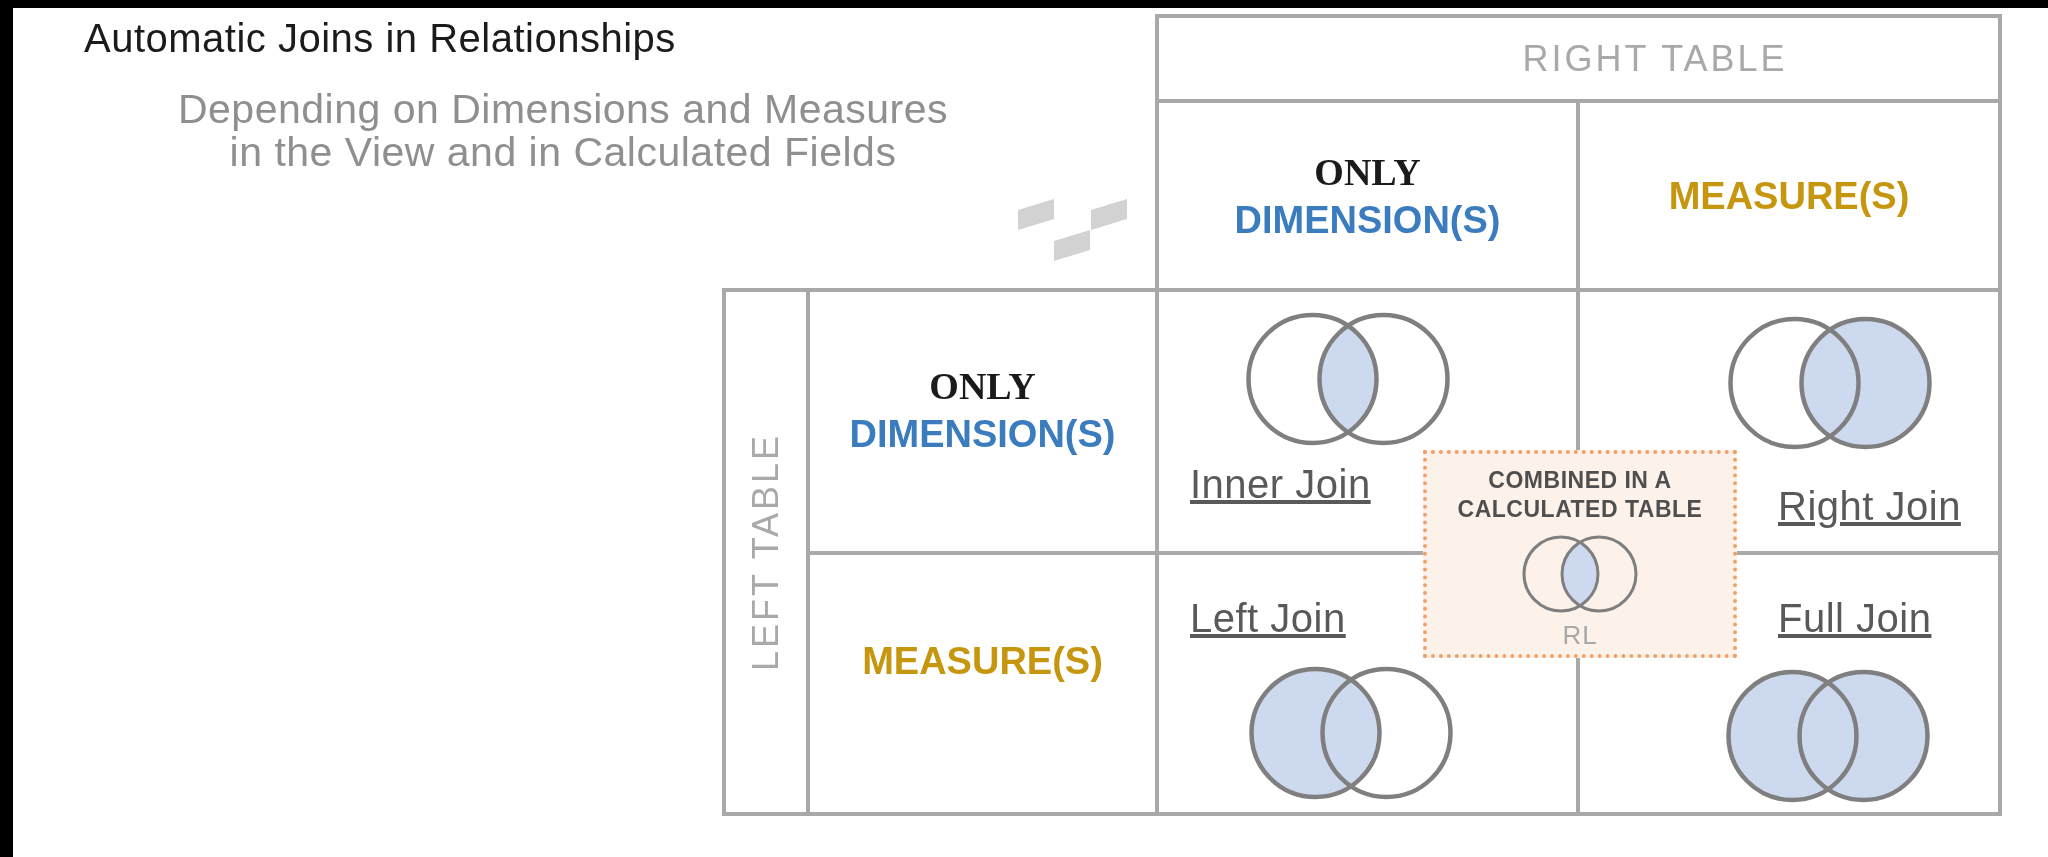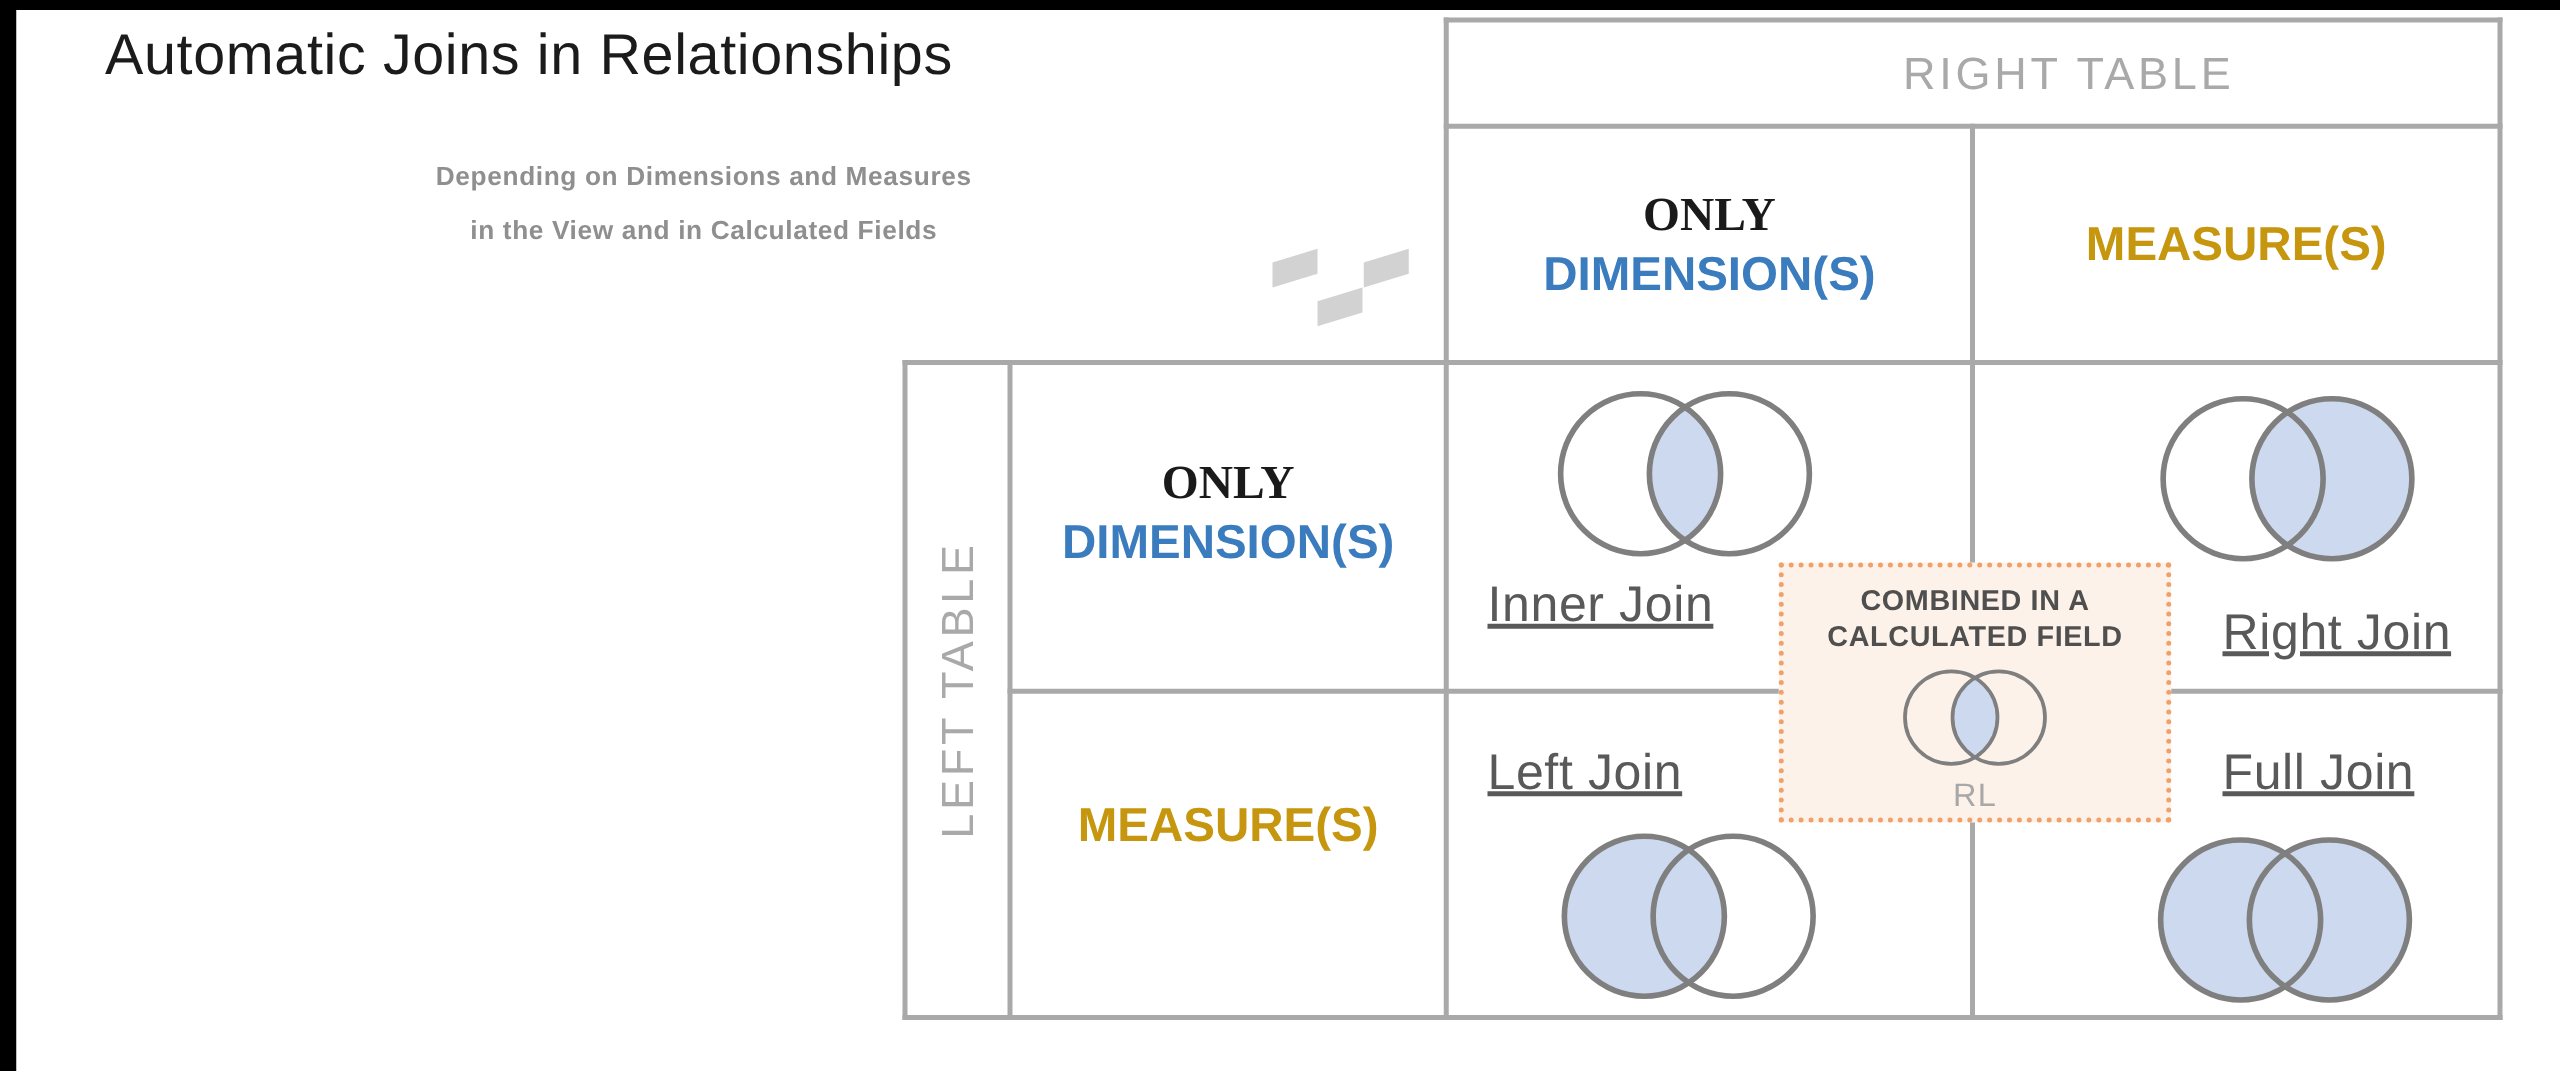--- a/index.html
+++ b/index.html
@@ -5,27 +5,27 @@
   html,body{margin:0;padding:0;background:#000;}
   #canvas{
     position:relative;width:2048px;height:857px;background:#ffffff;
     overflow:hidden;font-family:"Liberation Sans","DejaVu Sans",sans-serif;
   }
   .frame-bar{position:absolute;background:var(--frame,#000);}
   #frame-left{left:0;top:0;width:13px;height:857px;}
   #frame-top{left:0;top:0;width:2048px;height:8px;}
 
   #main-title{
-    position:absolute;left:84px;top:16px;font-size:46px;font-weight:500;
+    position:absolute;left:84px;top:16px;font-size:40px;font-weight:500;
     color:var(--title-text,#1b1b1b);letter-spacing:0.5px;white-space:nowrap;
   }
   #subtitle{
     position:absolute;left:93px;top:88px;width:940px;text-align:center;
-    font-size:21px;line-height:43px;color:var(--subtitle-text,#8f8f8f);
-    font-weight:700;letter-spacing:0.5px;margin-top:32px;
+    font-size:41px;line-height:43px;color:var(--subtitle-text,#8f8f8f);
+    font-weight:400;letter-spacing:0.5px;
   }
   #logo{position:absolute;left:1008px;top:192px;}
 
   .grid-line{position:absolute;background:var(--grid-line,#a9a9a9);}
 
   #right-table-label{
     position:absolute;left:1159px;top:18px;width:992px;height:81px;
     display:flex;align-items:center;justify-content:center;
     font-size:36px;letter-spacing:3px;color:var(--table-axis-text,#a9a9a9);
   }
@@ -161,21 +161,21 @@
   <div id="venn-full" class="venn"><svg width="216" height="144" viewBox="0 0 216 144">
         <circle cx="72.5" cy="72" r="64" fill="#cdd9ee"></circle>
         <circle cx="143.5" cy="72" r="64" fill="#cdd9ee"></circle>
         <circle cx="72.5" cy="72" r="64" fill="none" stroke="#7f7f7f" stroke-width="4.5"></circle>
         <circle cx="143.5" cy="72" r="64" fill="none" stroke="#7f7f7f" stroke-width="4.5"></circle>
       </svg></div>
 
   <div id="callout">
     <div id="callout-title">
       <div>COMBINED IN A</div>
-      <div>CALCULATED FIELD</div>
+      <div>CALCULATED TABLE</div>
     </div>
     <div id="callout-figures">
       <div class="callout-figure">
         <div><svg width="126" height="84" viewBox="0 0 126 84">
               <defs>
                 <clipPath id="vclip1">
                   <circle cx="44" cy="42" r="37" fill="none"></circle>
                 </clipPath>
               </defs>
               <circle cx="82" cy="42" r="37" fill="#cdd9ee" clip-path="url(#vclip1)"></circle>

